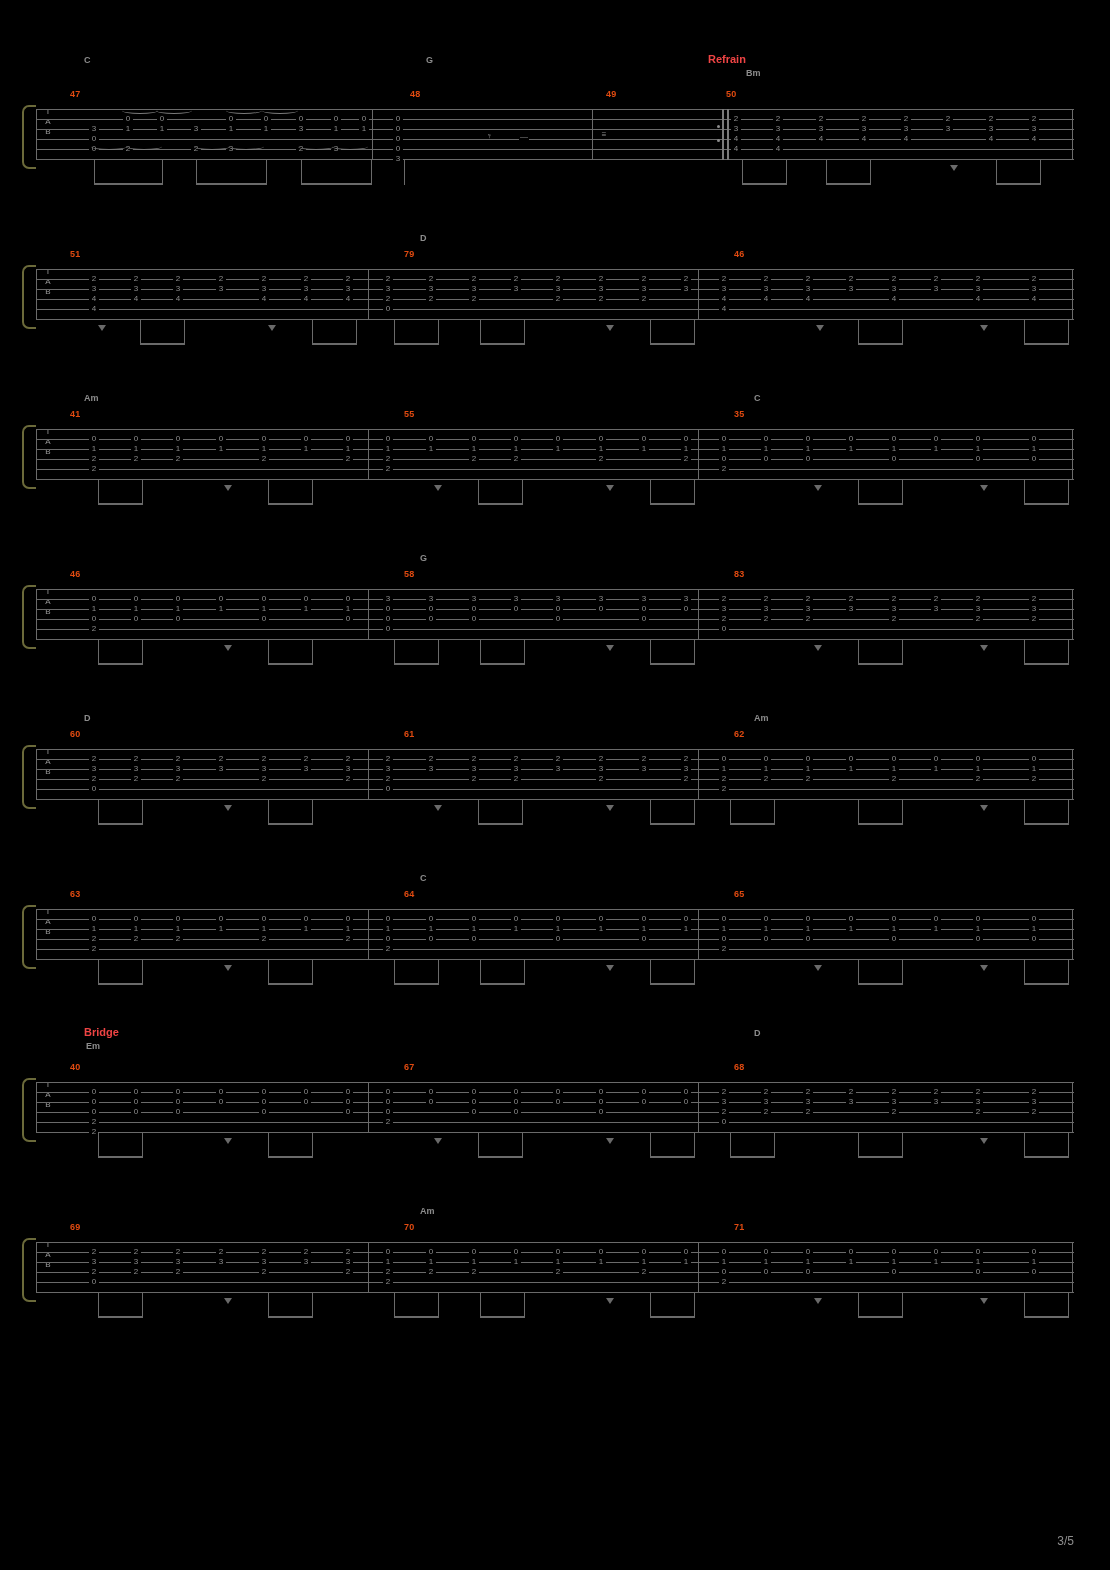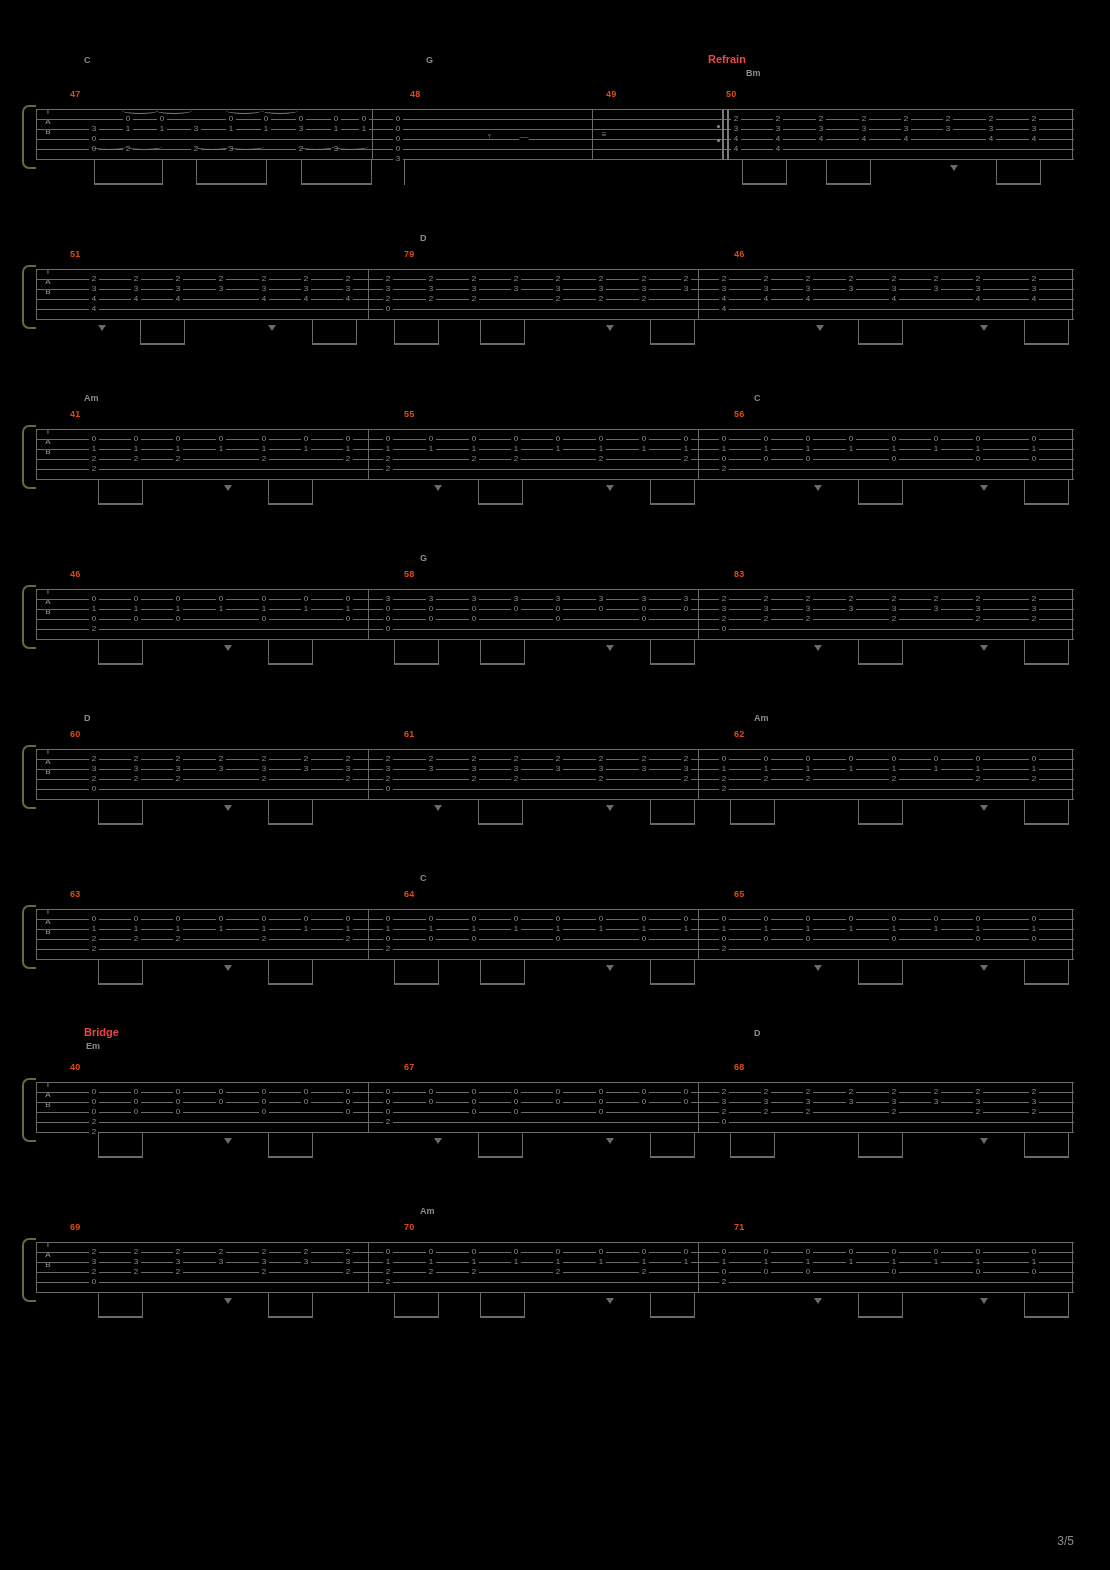--- a/index.html
+++ b/index.html
@@ -413,21 +413,21 @@
       <div class="beam" style="left:988px; top:74px; width:44px;"></div>
       <div class="stem" style="left:1032px; top:50px; height:26px;"></div>
     </div>
   </div>
 
   <div class="system" style="top:415px;">
     <div class="chordlabel" style="left:48px; top:-22px;">Am</div>
     <div class="chordlabel" style="left:718px; top:-22px;">C</div>
     <div class="measnum" style="left:34px; top:-6px;">41</div>
     <div class="measnum" style="left:368px; top:-6px;">55</div>
-    <div class="measnum" style="left:698px; top:-6px;">56</div>
+    <div class="measnum" style="left:698px; top:-6px;">35</div>
 
     <div class="staff">
       <div class="brace"></div>
       <div class="tabmark">
         <span>T</span>
         <span>A</span>
         <span>B</span>
       </div>
       <div class="line l0"></div>
         <div class="line l1"></div>

